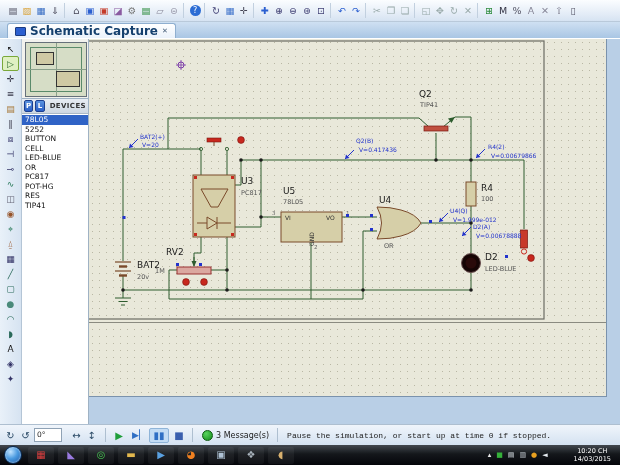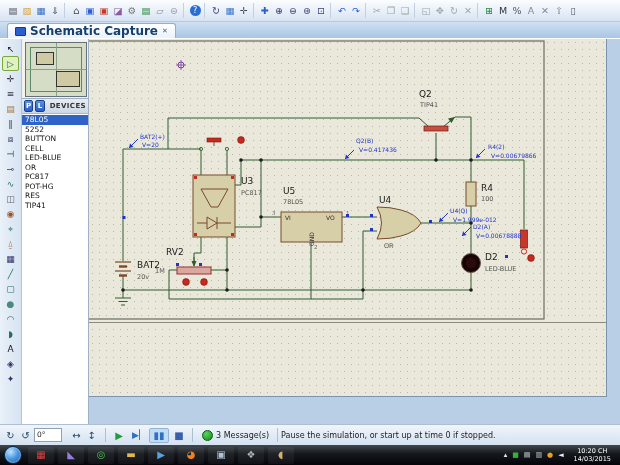--- a/index.html
+++ b/index.html
@@ -64,30 +64,30 @@
   .sb-ctrl{display:flex;align-items:center;gap:2px;padding:0 4px;}
   .sb-icon{font-size:10px;color:#2b4a66;width:13px;text-align:center;}
   .angle-box{width:24px;height:12px;background:#fff;border:1px solid #8fa2b5;font-size:7.5px;line-height:12px;padding-left:2px;color:#222;}
   .sb-sep{width:1px;height:14px;background:#aebfd0;margin:0 3px;}
   .sim-btn{width:20px;height:15px;display:flex;align-items:center;justify-content:center;font-size:10px;border-radius:2px;}
   .sim-btn.play{color:#1f9e3a;}
   .sim-btn.step{color:#2f6fc4;font-size:9px;}
   .sim-btn.pause{color:#2f6fc4;background:#c3dcf4;border:1px solid #8fb4d8;box-sizing:border-box;}
   .sim-btn.stop{color:#3a5fae;}
   .msg-dot{width:9px;height:9px;border-radius:50%;background:radial-gradient(circle at 35% 30%,#59d45e,#128a18);border:1px solid #0a5a0e;margin:0 3px 0 6px;}
-  .status-text{white-space:nowrap;}
+  .status-text{margin-left:6px;white-space:nowrap;font-family:Liberation Mono, monospace;}
 
   
   .taskbar{height:20px;background:linear-gradient(#42484f,#14171b 45%,#04050a);display:flex;align-items:center;padding:0 4px;gap:0;}
   .start-orb{width:16px;height:16px;border-radius:50%;background:radial-gradient(circle at 35% 30%,#bfe3ff,#4a9ae0 45%,#14509e);border:1px solid #062a55;box-shadow:inset 0 0 2px #fff;flex:none;margin-right:6px;}
   .tb-app{width:26px;height:17px;display:flex;align-items:center;justify-content:center;border-radius:2px;background:rgba(255,255,255,0.05);margin-right:4px;}
   .tb-app span{font-size:10px;line-height:16px;}
   .tray{margin-left:auto;display:flex;align-items:center;gap:4px;}
   .tray-icon{font-size:7px;}
-  .clock{color:#fff;font-size:6.5px;text-align:center;line-height:8px;padding:0 5px 0 6px;}
+  .clock{color:#fff;font-size:6.5px;text-align:center;line-height:8px;padding:0 5px 0 6px;margin-left:16px;}
 
   
   .wire{stroke:#2e5c2e;stroke-width:1;fill:none;}
   .sheet{stroke:#6b6b63;stroke-width:1.2;fill:none;}
   .comp{fill:#d6cfa8;stroke:#7a4a2a;stroke-width:1;}
   .compline{stroke:#7a4a2a;stroke-width:1;fill:none;}
   .ref{font-size:9px;fill:#1a1a1a;}
   .val{font-size:6.5px;fill:#555;}
   .pinno{font-size:5.5px;fill:#666;}
   .pinlbl{font-size:6px;fill:#333;}

